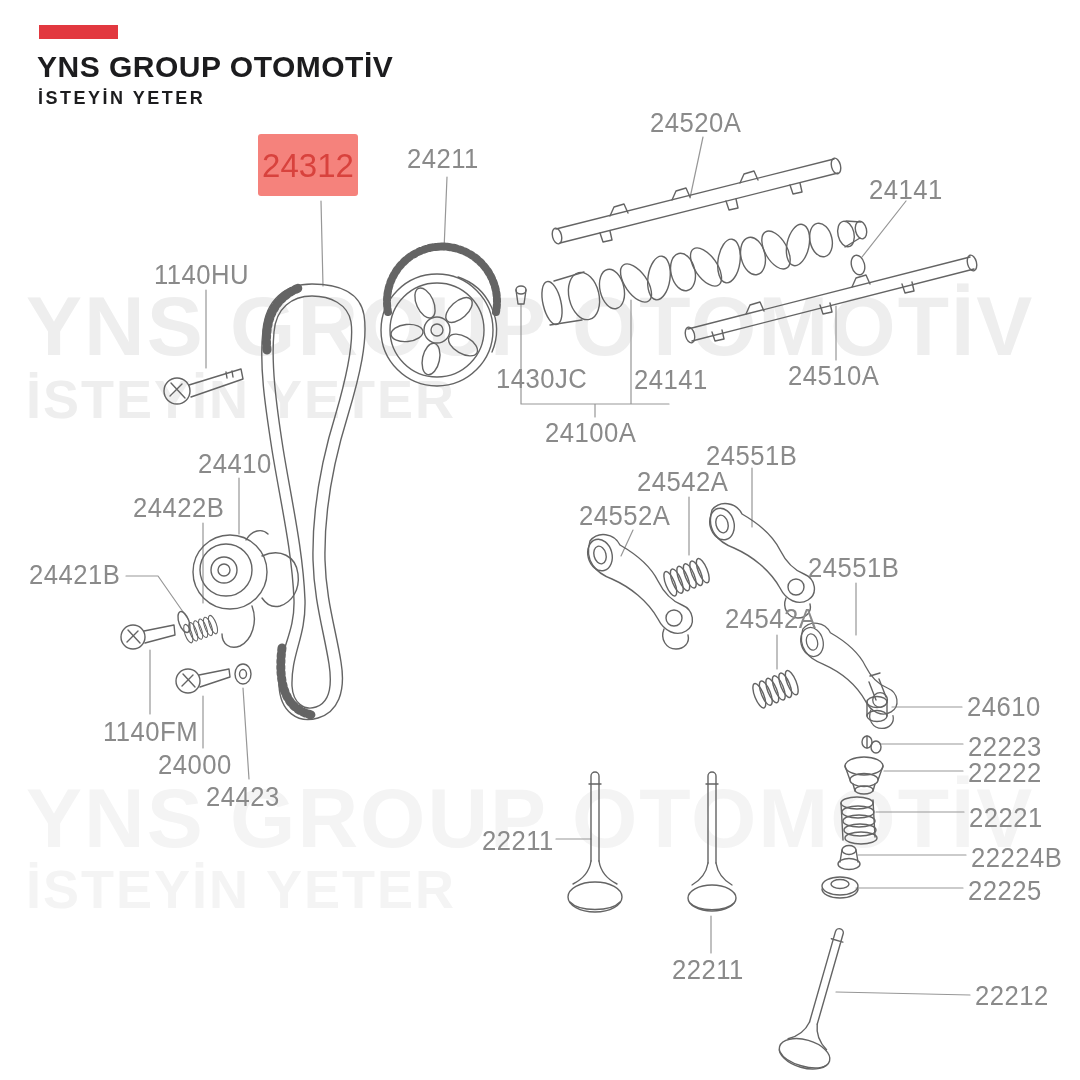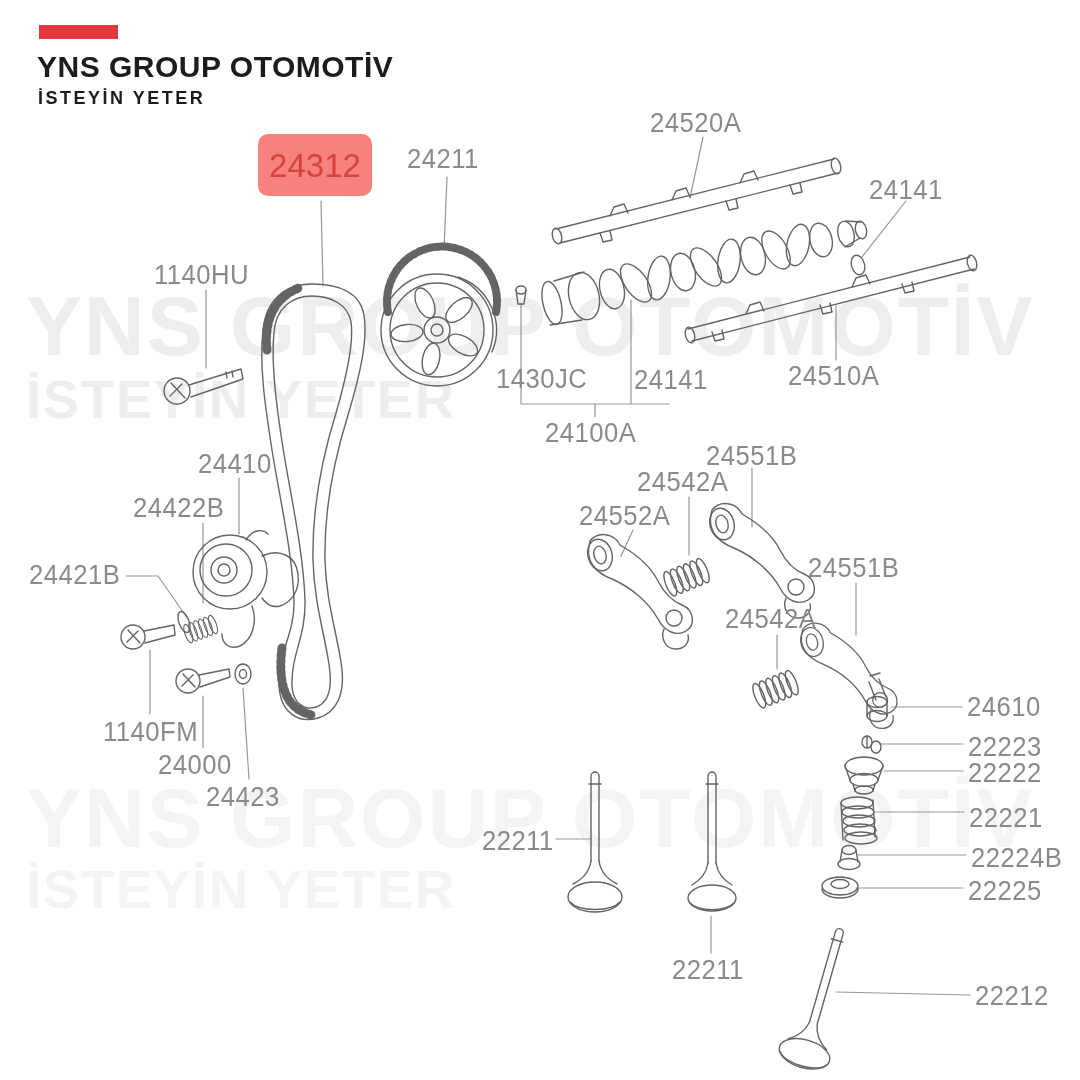--- a/index.html
+++ b/index.html
@@ -26,23 +26,23 @@
   svg.art *{stroke:var(--stroke,#646464);fill:none;stroke-width:1.4;stroke-linecap:round;stroke-linejoin:round;}
   svg.art .leader{stroke:var(--leader,#979797);stroke-width:1.2;}
   svg.art .teeth{stroke-width:9;stroke-dasharray:2.5 3.5;}
   svg.art .teeth2{stroke-width:8;stroke-dasharray:3 3;}
   
   .part-label{
     position:absolute;font-size:27px;color:var(--label,#8a8a8a);letter-spacing:.5px;
     line-height:1;white-space:nowrap;transform:scaleX(.95);transform-origin:left top;
   }
   .part-label.highlighted{
-    width:114px;height:62px;display:flex;align-items:center;justify-content:center;
+    width:100px;height:62px;display:flex;align-items:center;justify-content:center;
     background:var(--hl-bg,#f5827c);color:var(--hl-text,#d8423d);
-    font-size:33px;border-radius:10px;transform:none;letter-spacing:0;
+    font-size:33px;border-radius:3px;transform:none;letter-spacing:0;
   }
 </style>
 </head>
 <body>
 
 <div class="canvas">
 
   <div class="wm wm-big  wm1 wm-m1">YNS GROUP OTOMOTİV</div>
   <div class="wm wm-small wm1 wm-m2">İSTEYİN YETER</div>
   <div class="wm wm-big  wm2 wm-b1">YNS GROUP OTOMOTİV</div>

